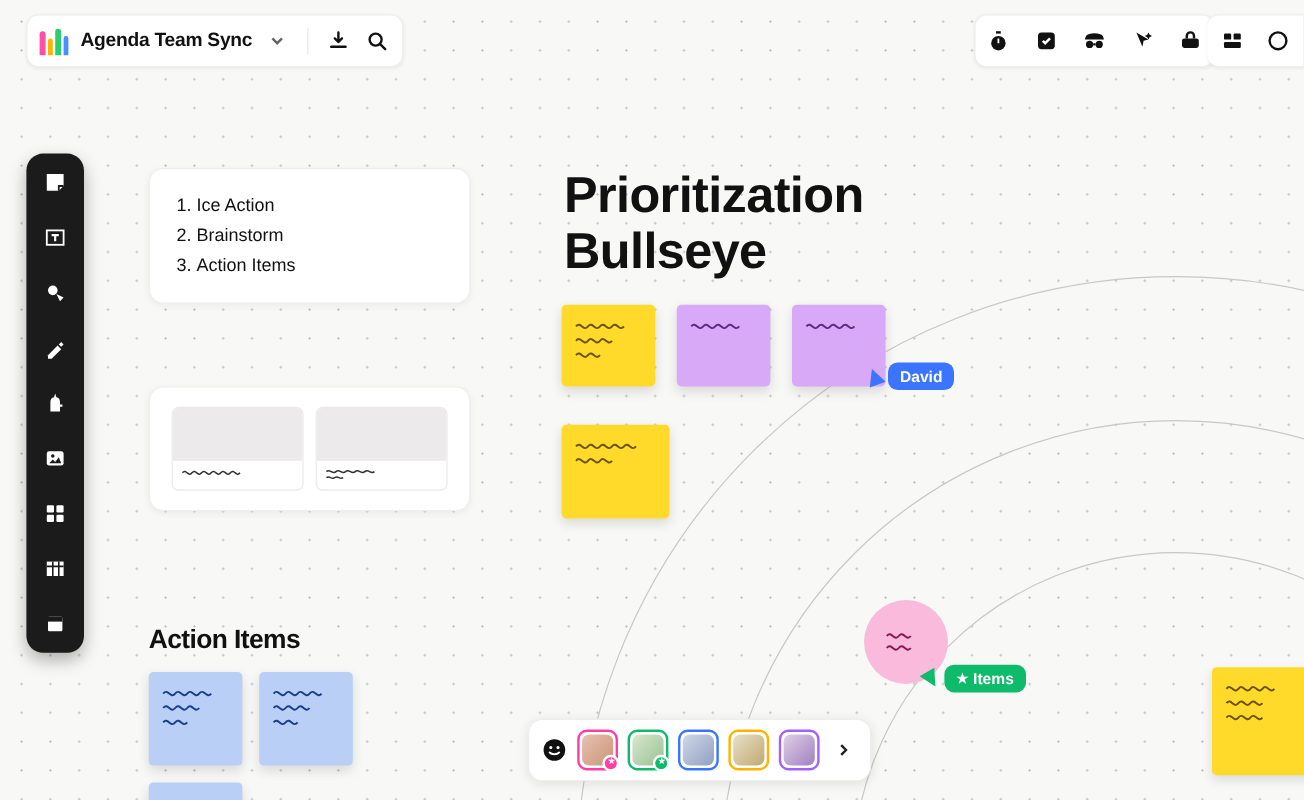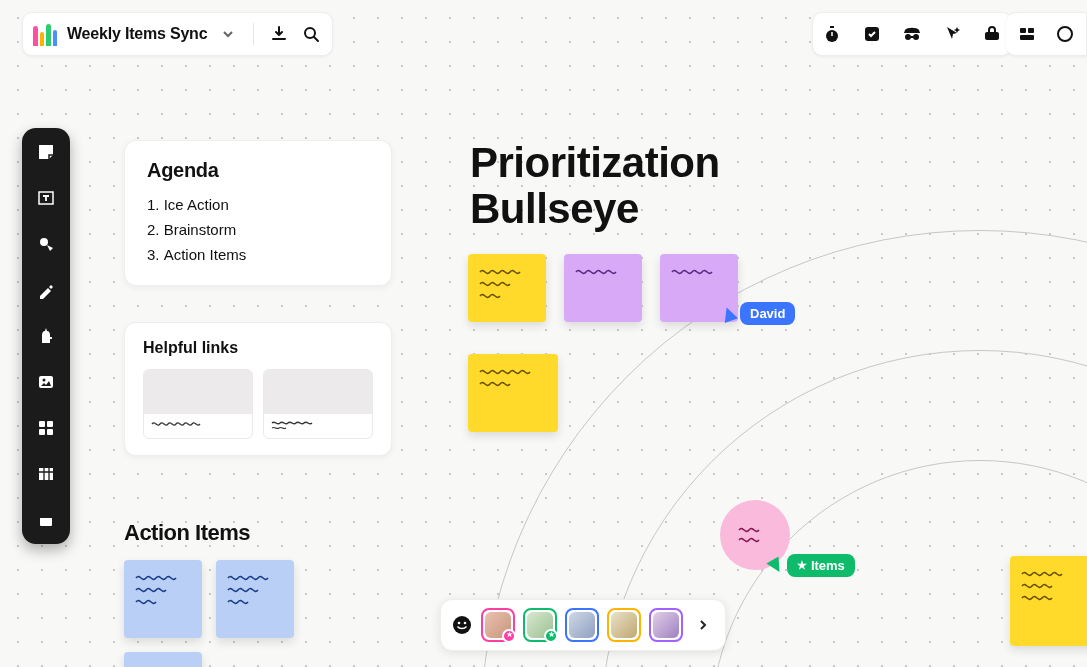--- a/index.html
+++ b/index.html
@@ -133,21 +133,21 @@
 </head>
 <body>
 
 <div class="top-left">
   <div class="logo">
     <span class="a"></span>
       <span class="b"></span>
       <span class="c"></span>
       <span class="d"></span>
   </div>
-  <div class="board-title">Weekly Items Sync</div>
+  <div class="board-title">Agenda Team Sync</div>
   <div class="chev ticon">
     <svg width="12" height="12" viewBox="0 0 12 12">
         <path d="M2 4l4 4 4-4" fill="none" stroke="#666" stroke-width="2"></path>
       </svg>
   </div>
   <div class="vdiv"></div>
   <div class="ticon">
     <svg width="18" height="18" viewBox="0 0 18 18">
         <path d="M9 2v8m0 0l-3-3m3 3l3-3M3 14h12" fill="none" stroke="#111" stroke-width="2" stroke-linecap="round"></path>
       </svg>
@@ -263,30 +263,28 @@
     </div>
   <div class="rail-btn">
       <svg width="20" height="20" viewBox="0 0 20 20">
         <rect x="4" y="4" width="12" height="12" rx="1" fill="#fff"></rect>
         <rect x="4" y="4" width="12" height="4" fill="#1b1b1b"></rect>
       </svg>
     </div>
 </div>
 
 <div class="card agenda">
-  <h3>Agenda</h3>
   <ol>
     <li>Ice Action</li>
     <li>Brainstorm</li>
     <li>Action Items</li>
   </ol>
 </div>
 
 <div class="card links">
-  <h3>Helpful links</h3>
   <div class="thumbs">
     <div class="thumb">
       <div class="img"></div>
       <div class="cap">
           <svg class="wave" width="70" height="12" viewBox="0 0 70 12">
             <path d="M2 6c3-4 5 4 8 0s5 4 8 0 5 4 8 0 5 4 8 0 5 4 8 0 5 4 8 0" fill="none" stroke="#333" stroke-width="1.3"></path>
           </svg>
         </div>
     </div>
     <div class="thumb">

